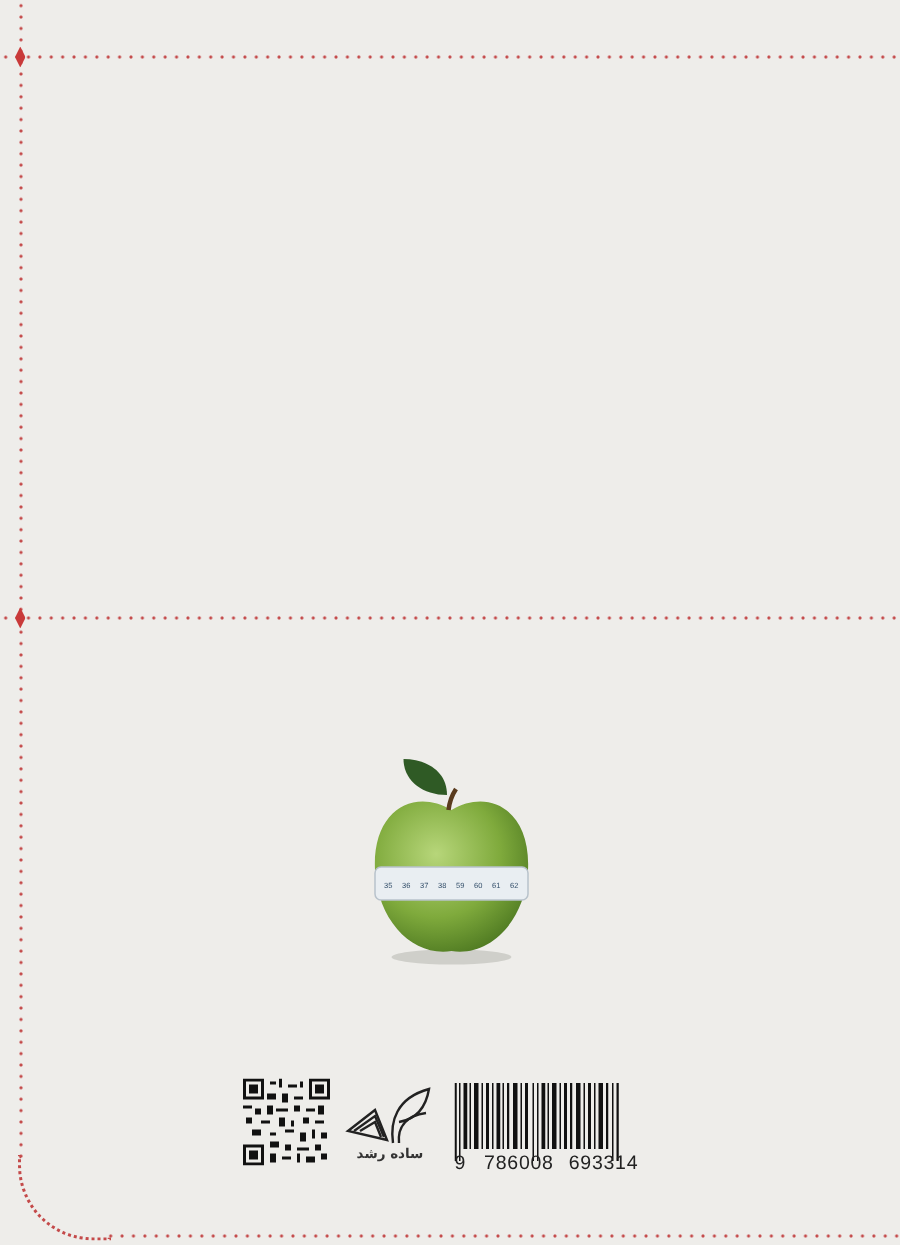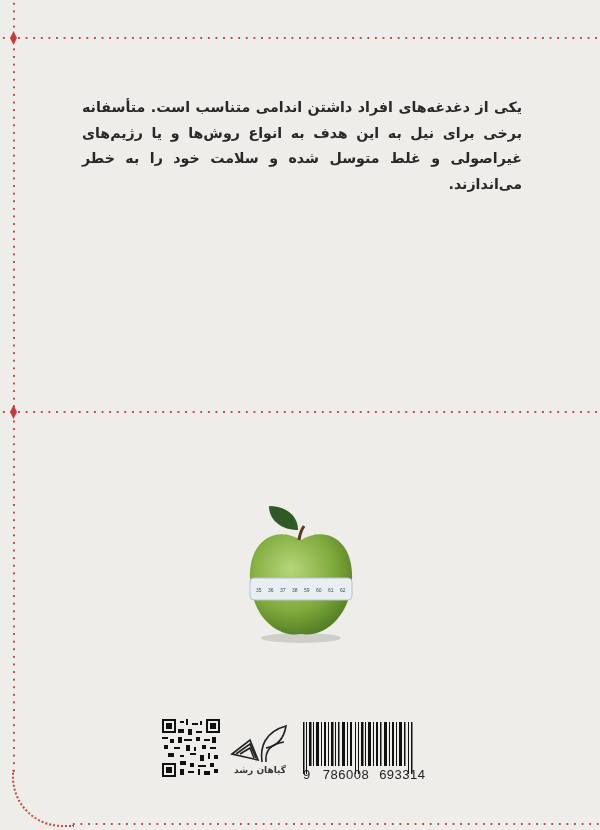--- a/index.html
+++ b/index.html
@@ -48,21 +48,20 @@
 
 <div class="dotline-v" style="top:0; height:772px;"></div>
 <div class="dotline-h" style="top:37px;"></div>
 <div class="diamond" style="top:31px;"></div>
 <div class="dotline-h" style="top:411px;"></div>
 <div class="diamond" style="top:405px;"></div>
 <div class="curve"></div>
 <div class="dotline-h" style="top:823px; left:70px;"></div>
 
 <div class="blurb">
-  <p>یکی از دغدغه‌های افراد داشتن اندامی متناسب است. متأسفانه برخی برای نیل به این هدف به انواع روش‌ها و یا رژیم‌های غیراصولی و غلط متوسل شده و سلامت خود را به خطر می‌اندازند.</p>
 </div>
 
 <svg class="apple" viewBox="0 0 130 150">
   <defs>
     <radialGradient id="ag" cx="40%" cy="35%" r="70%">
       <stop offset="0" stop-color="#b7d67a"></stop>
       <stop offset="0.6" stop-color="#7faa3c"></stop>
       <stop offset="1" stop-color="#4f7a22"></stop>
     </radialGradient>
   </defs>
@@ -135,21 +134,21 @@
 
 <svg class="logo" viewBox="0 0 64 62">
   <g fill="none" stroke="#222" stroke-width="1.6">
     <path d="M4 36 L22 22 L30 42 Z"></path>
     <path d="M8 36 L22 26 L28 40"></path>
     <path d="M12 36 L22 30 L26 40"></path>
     <path d="M34 44 C32 30 36 14 58 8 C56 20 50 28 38 30"></path>
     <path d="M38 44 C37 34 42 26 56 24"></path>
   </g>
 </svg>
-<div class="logo-text">گیاهان رشد</div>
+<div class="logo-text">ساده رشد</div>
 
 <svg class="barcode" viewBox="0 0 112 52" preserveAspectRatio="none">
   <g fill="#111">
     <rect x="0" y="0" width="1.5" height="52"></rect>
       <rect x="3" y="0" width="1" height="52"></rect>
     <rect x="6" y="0" width="2.5" height="44"></rect>
       <rect x="10" y="0" width="1" height="44"></rect>
       <rect x="13" y="0" width="3" height="44"></rect>
     <rect x="18" y="0" width="1" height="44"></rect>
       <rect x="21" y="0" width="2" height="44"></rect>

